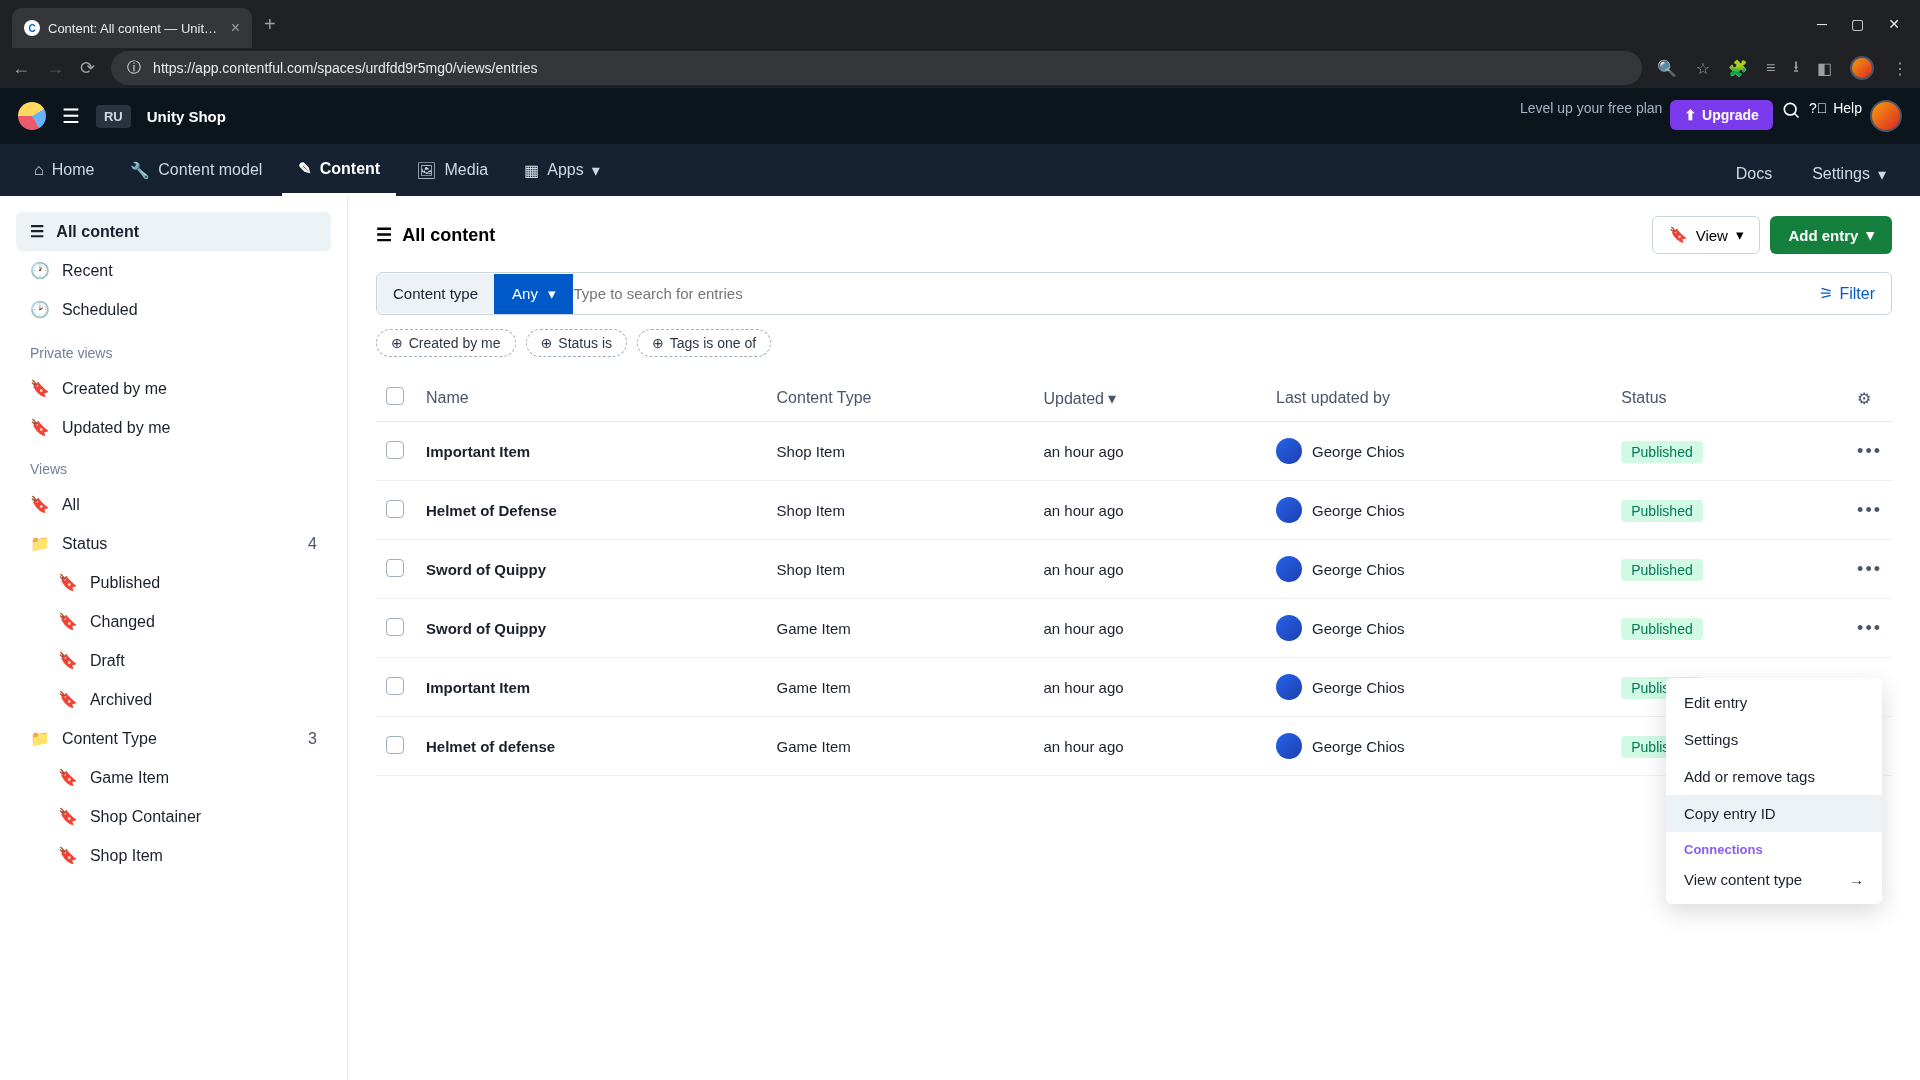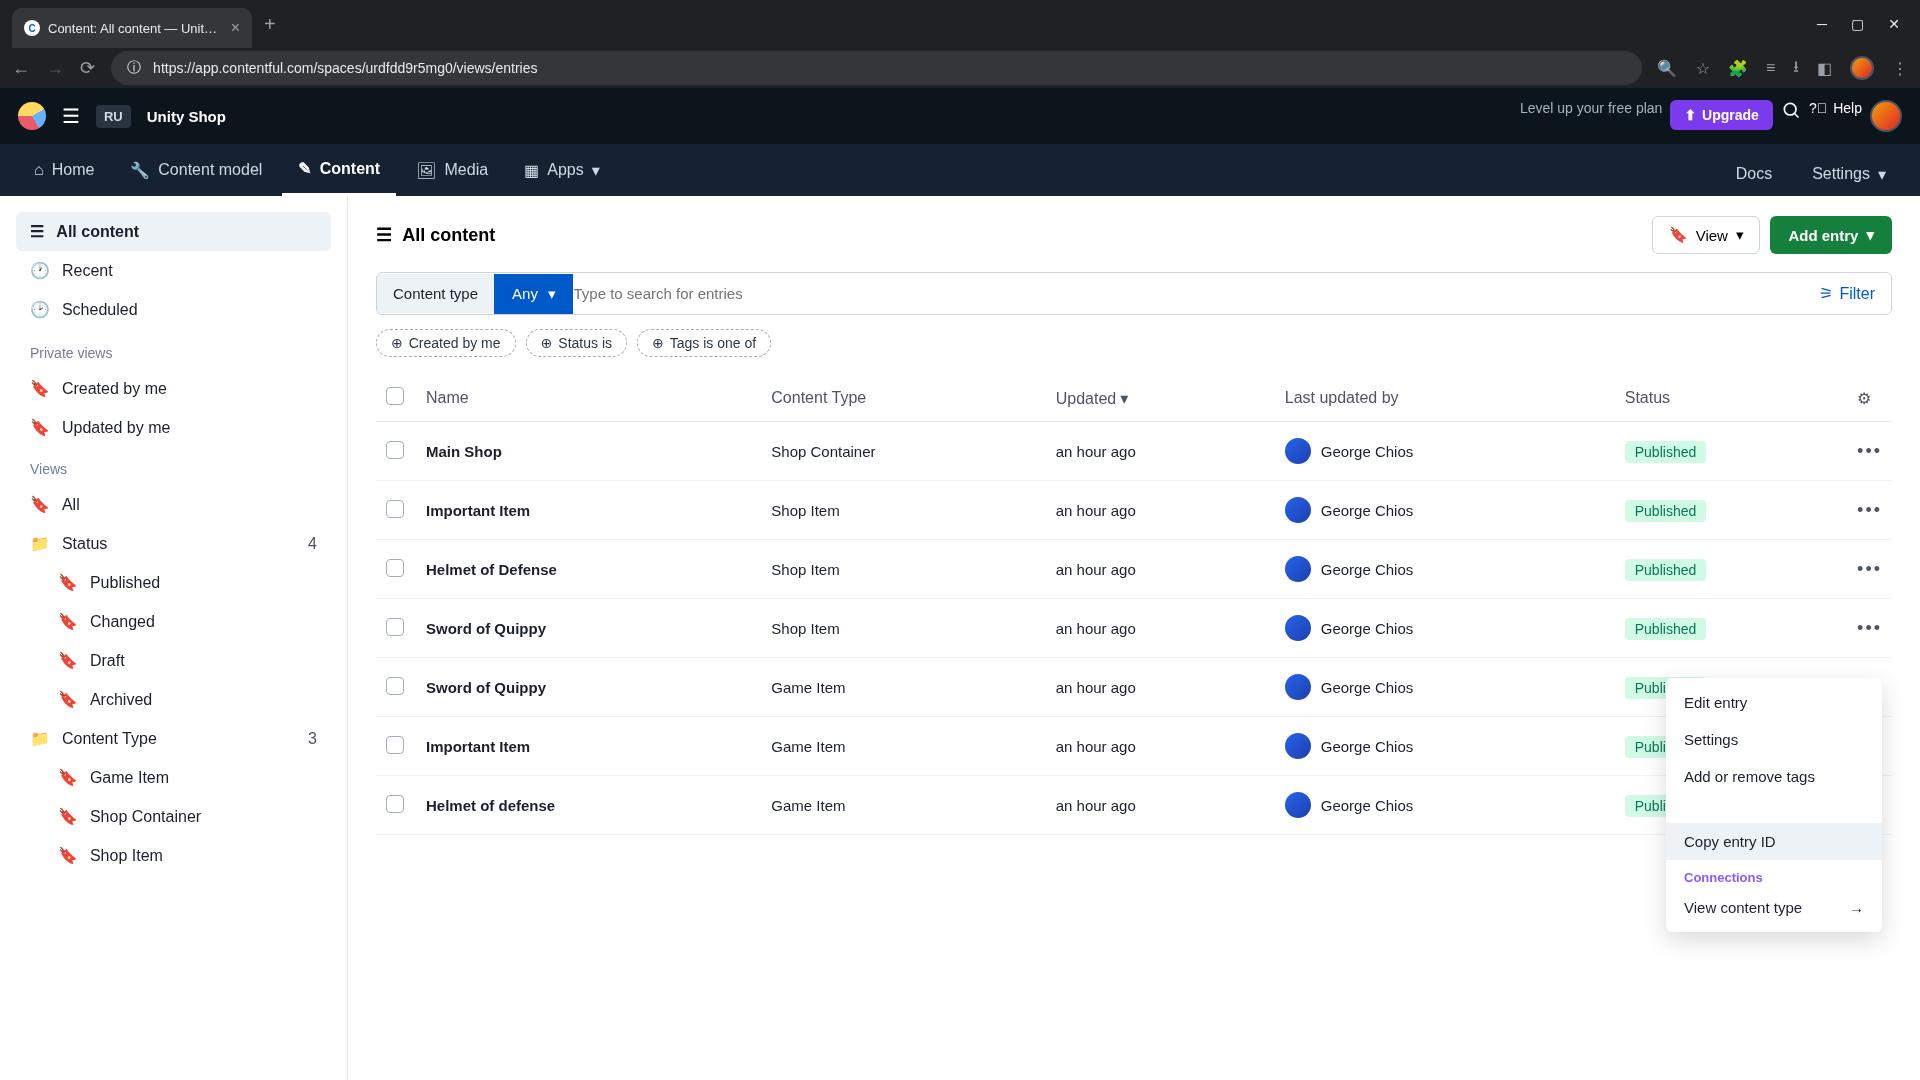--- a/index.html
+++ b/index.html
@@ -74,21 +74,21 @@
 .user-avatar { width: 26px; height: 26px; border-radius: 50%; background: linear-gradient(135deg, #2563eb, #1e40af); }
 .row-actions { color: #4a5568; cursor: pointer; font-size: 18px; letter-spacing: 2px; }
 .gear-col { text-align: right; }
 .sort-ind { margin-left: 4px; }
 
 .pagination { text-align: right; color: #4a5568; font-size: 15px; margin-top: 20px; padding-right: 10px; }
 
 
 .context-menu { position: absolute; top: 482px; right: 38px; background: #fff; border-radius: 6px; box-shadow: 0 8px 24px rgba(0,0,0,0.15); width: 216px; padding: 6px 0; }
 .menu-item { padding: 10px 18px; font-size: 15px; color: #1a202c; cursor: pointer; display: flex; align-items: center; }
-.menu-item.hover { background: #edf2f7; margin-top: 28px; }
+.menu-item.hover { background: #edf2f7; }
 .menu-section-label { padding: 10px 18px 4px; font-size: 13px; color: #8b5cf6; font-weight: bold; }
 .menu-item .arrow { margin-left: auto; }
 
 svg.icon { width: 20px; height: 20px; stroke: currentColor; fill: none; stroke-width: 2; }
 </style>
 </head>
 <body>
 
 <div class="browser-chrome">
   <div class="tab-bar">
@@ -312,34 +312,20 @@
           <th>Content Type</th>
           <th><span>Updated</span><span class="sort-ind">▾</span></th>
           <th>Last updated by</th>
           <th>Status</th>
           <th class="gear-col" style="width:40px"><span>⚙</span></th>
         </tr>
       </thead>
       <tbody id="table-body">
           <tr>
     <td><span class="checkbox"></span></td>
-    <td class="name">Main Shop</td>
-    <td>Shop Container</td>
-    <td>an hour ago</td>
-    <td>
-              <div class="user-cell">
-                <span class="user-avatar"></span>
-                <span>George Chios</span>
-              </div>
-            </td>
-    <td><span class="status-badge">Published</span></td>
-    <td style="text-align:right"><span class="row-actions">•••</span></td>
-          </tr>
-          <tr>
-    <td><span class="checkbox"></span></td>
     <td class="name">Important Item</td>
     <td>Shop Item</td>
     <td>an hour ago</td>
     <td>
               <div class="user-cell">
                 <span class="user-avatar"></span>
                 <span>George Chios</span>
               </div>
             </td>
     <td><span class="status-badge">Published</span></td>

